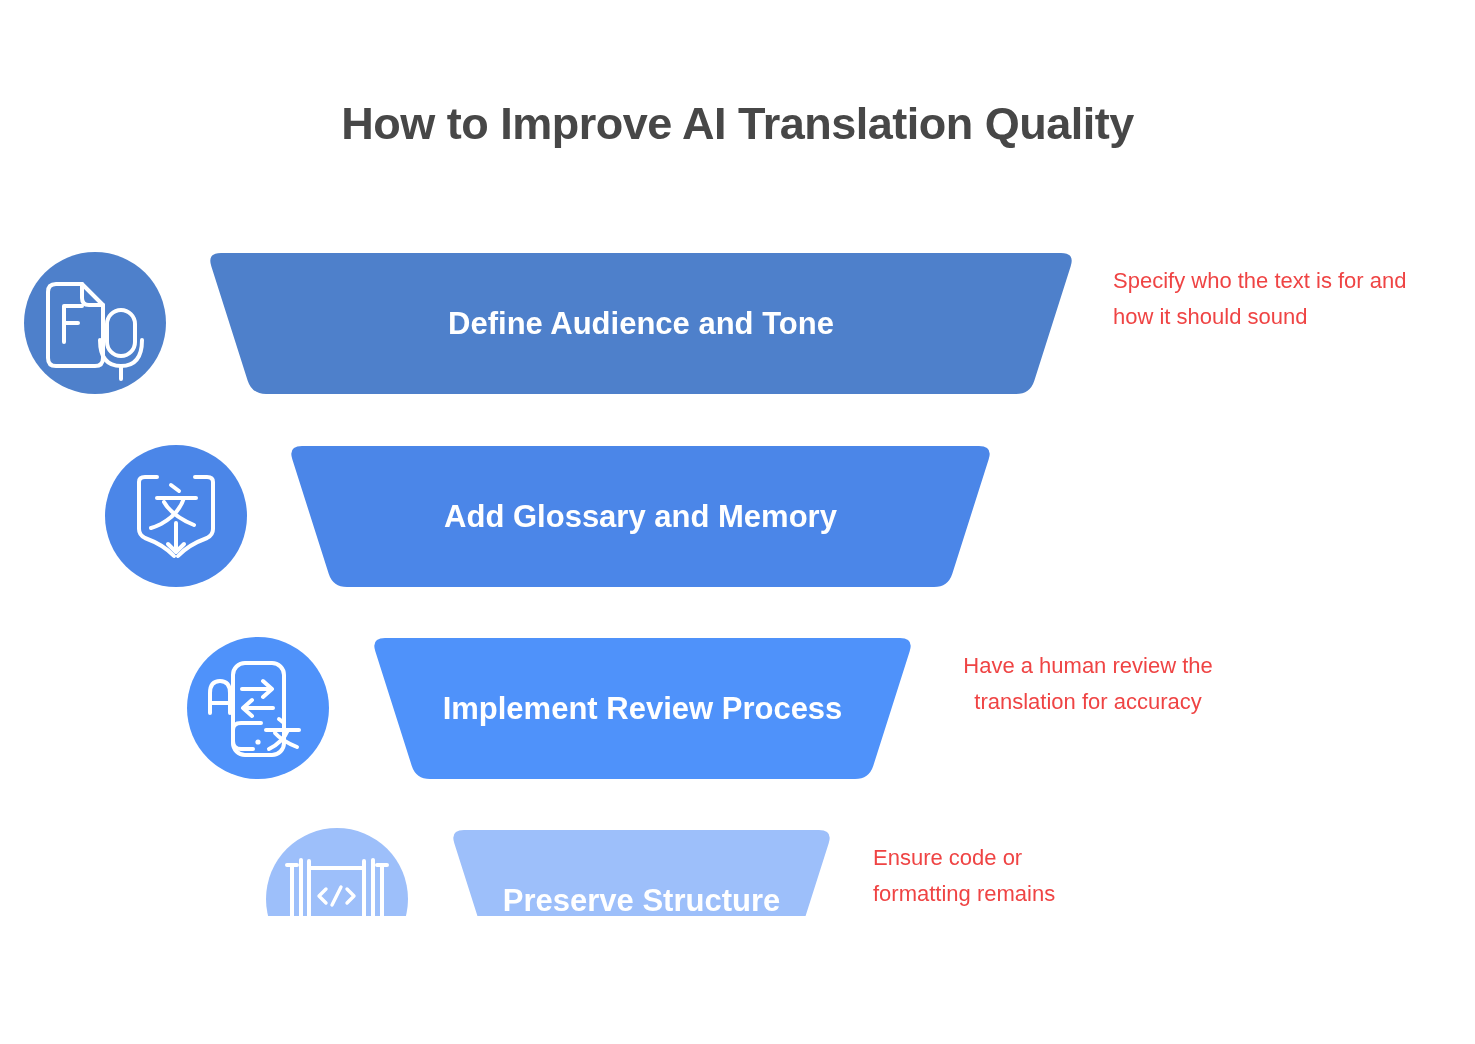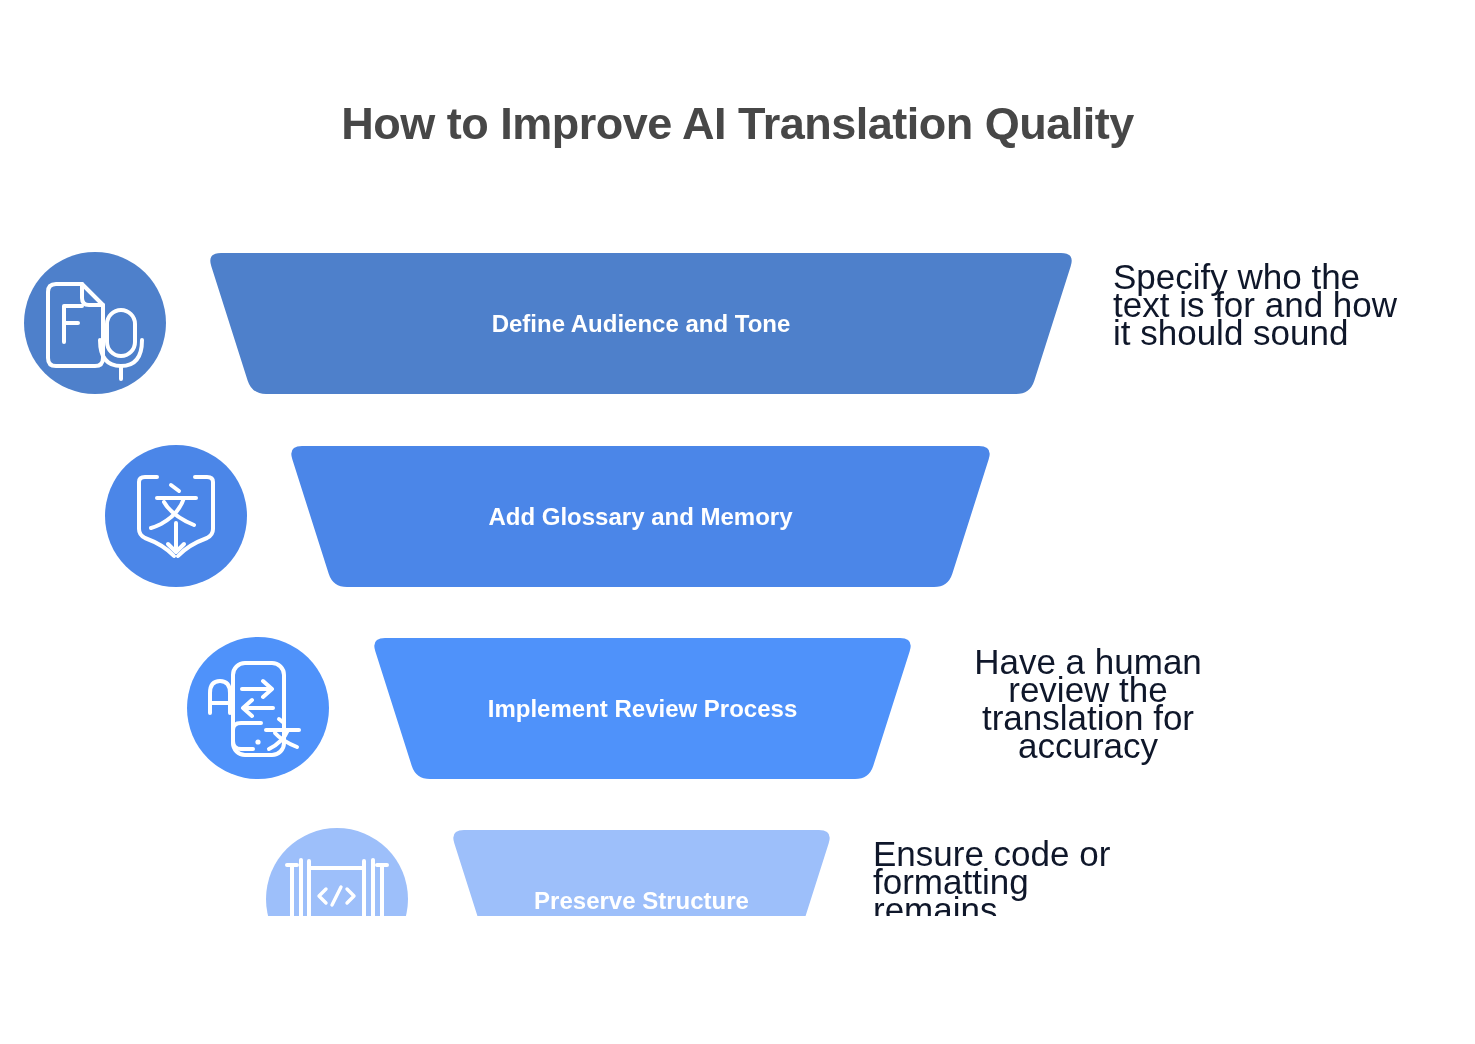--- a/index.html
+++ b/index.html
@@ -11,24 +11,24 @@
     position:absolute;left:0;top:98px;width:100%;text-align:center;
     font-size:45px;font-weight:700;color:#474747;letter-spacing:-0.5px;margin:0;
   }
   .icon-badge{position:absolute;width:142px;height:142px;}
   .icon-badge svg{display:block;width:142px;height:142px;}
   .funnel-bar{position:absolute;height:141px;}
   .funnel-bar svg{position:absolute;left:0;top:0;display:block;}
   .bar-label{
     position:absolute;left:0;top:0;right:0;bottom:0;
     display:flex;align-items:center;justify-content:center;
-    color:#ffffff;font-size:24px;font-weight:700;letter-spacing:0;
+    color:#ffffff;font-size:31px;font-weight:700;letter-spacing:0;
   }
   .desc{
-    position:absolute;color:#0f172a;font-size:35px;line-height:28px;font-weight:400;
+    position:absolute;color:#ef4444;font-size:22px;line-height:36px;font-weight:400;
   }
   
   #icon1{left:24px;top:252px;}  #bar1{left:207px;top:253px;width:868px;}  #desc1{left:1113px;top:263px;width:300px;}
   #icon2{left:105px;top:445px;} #bar2{left:288px;top:446px;width:705px;}  #desc2{left:1033px;top:456px;width:300px;}
   #icon3{left:187px;top:637px;} #bar3{left:371px;top:638px;width:543px;}  #desc3{left:953px;top:648px;width:270px;text-align:center;}
   #icon4{left:266px;top:828px;} #bar4{left:450px;top:830px;width:383px;}  #desc4{left:873px;top:840px;width:250px;}
   .ink{stroke:#ffffff;stroke-width:4;fill:none;stroke-linecap:round;stroke-linejoin:round;}
 </style>
 </head>
 <body>

